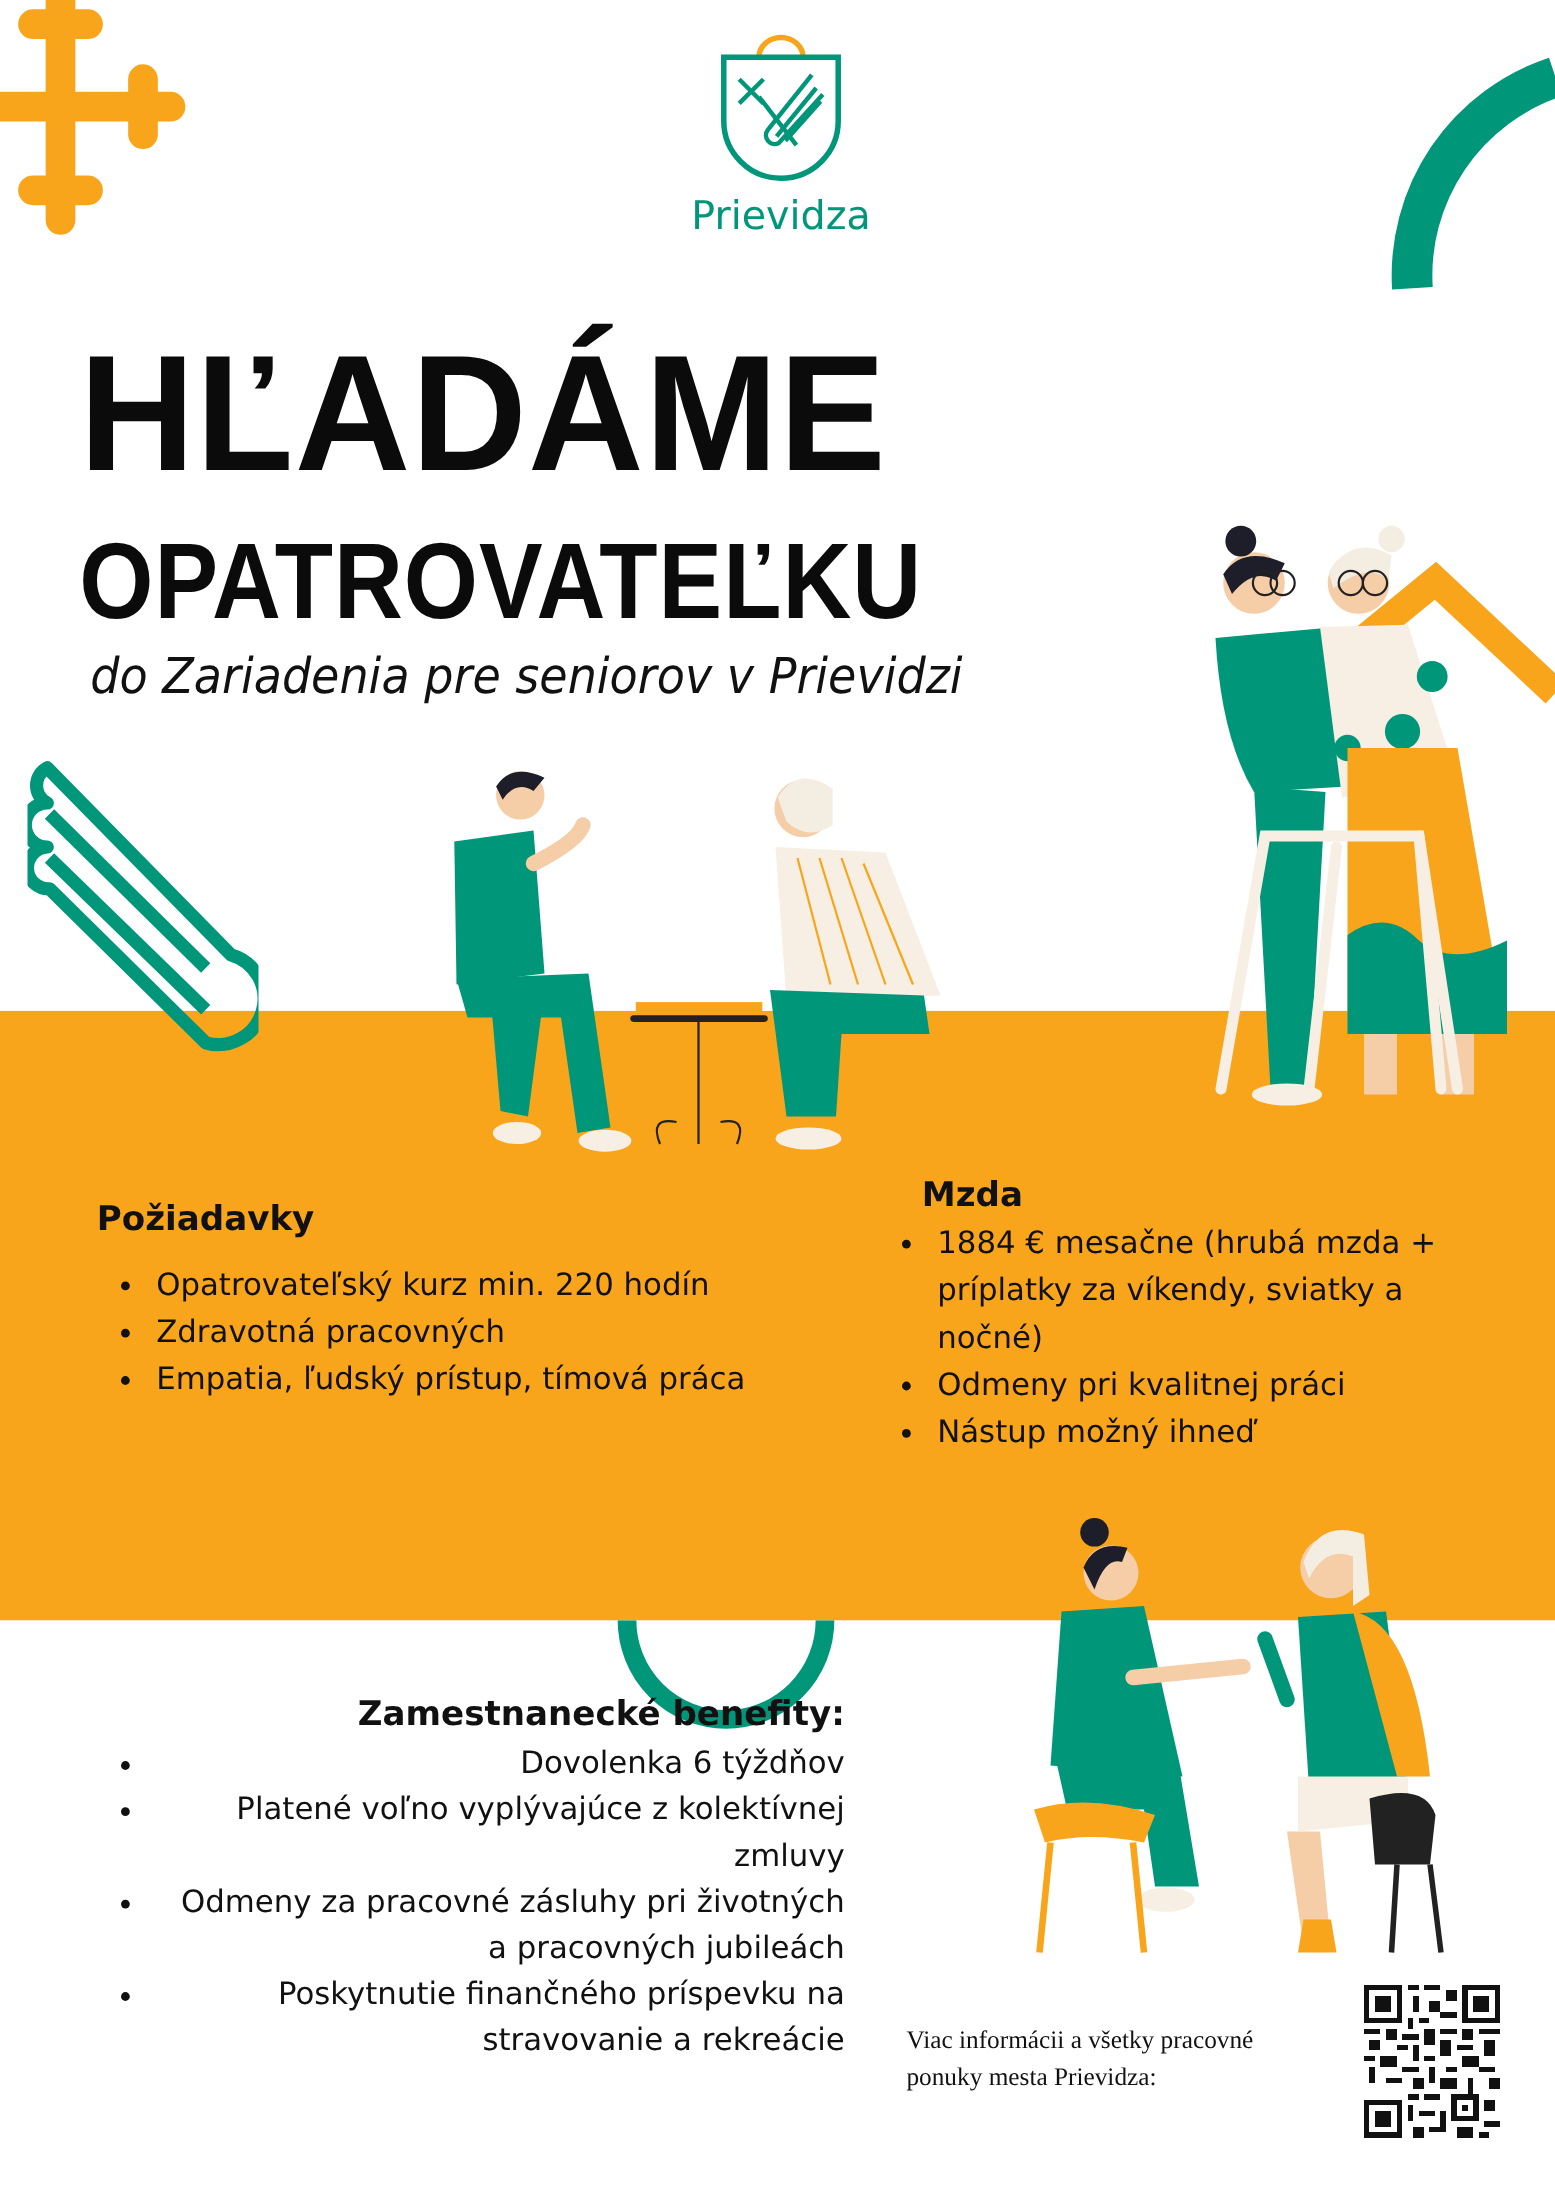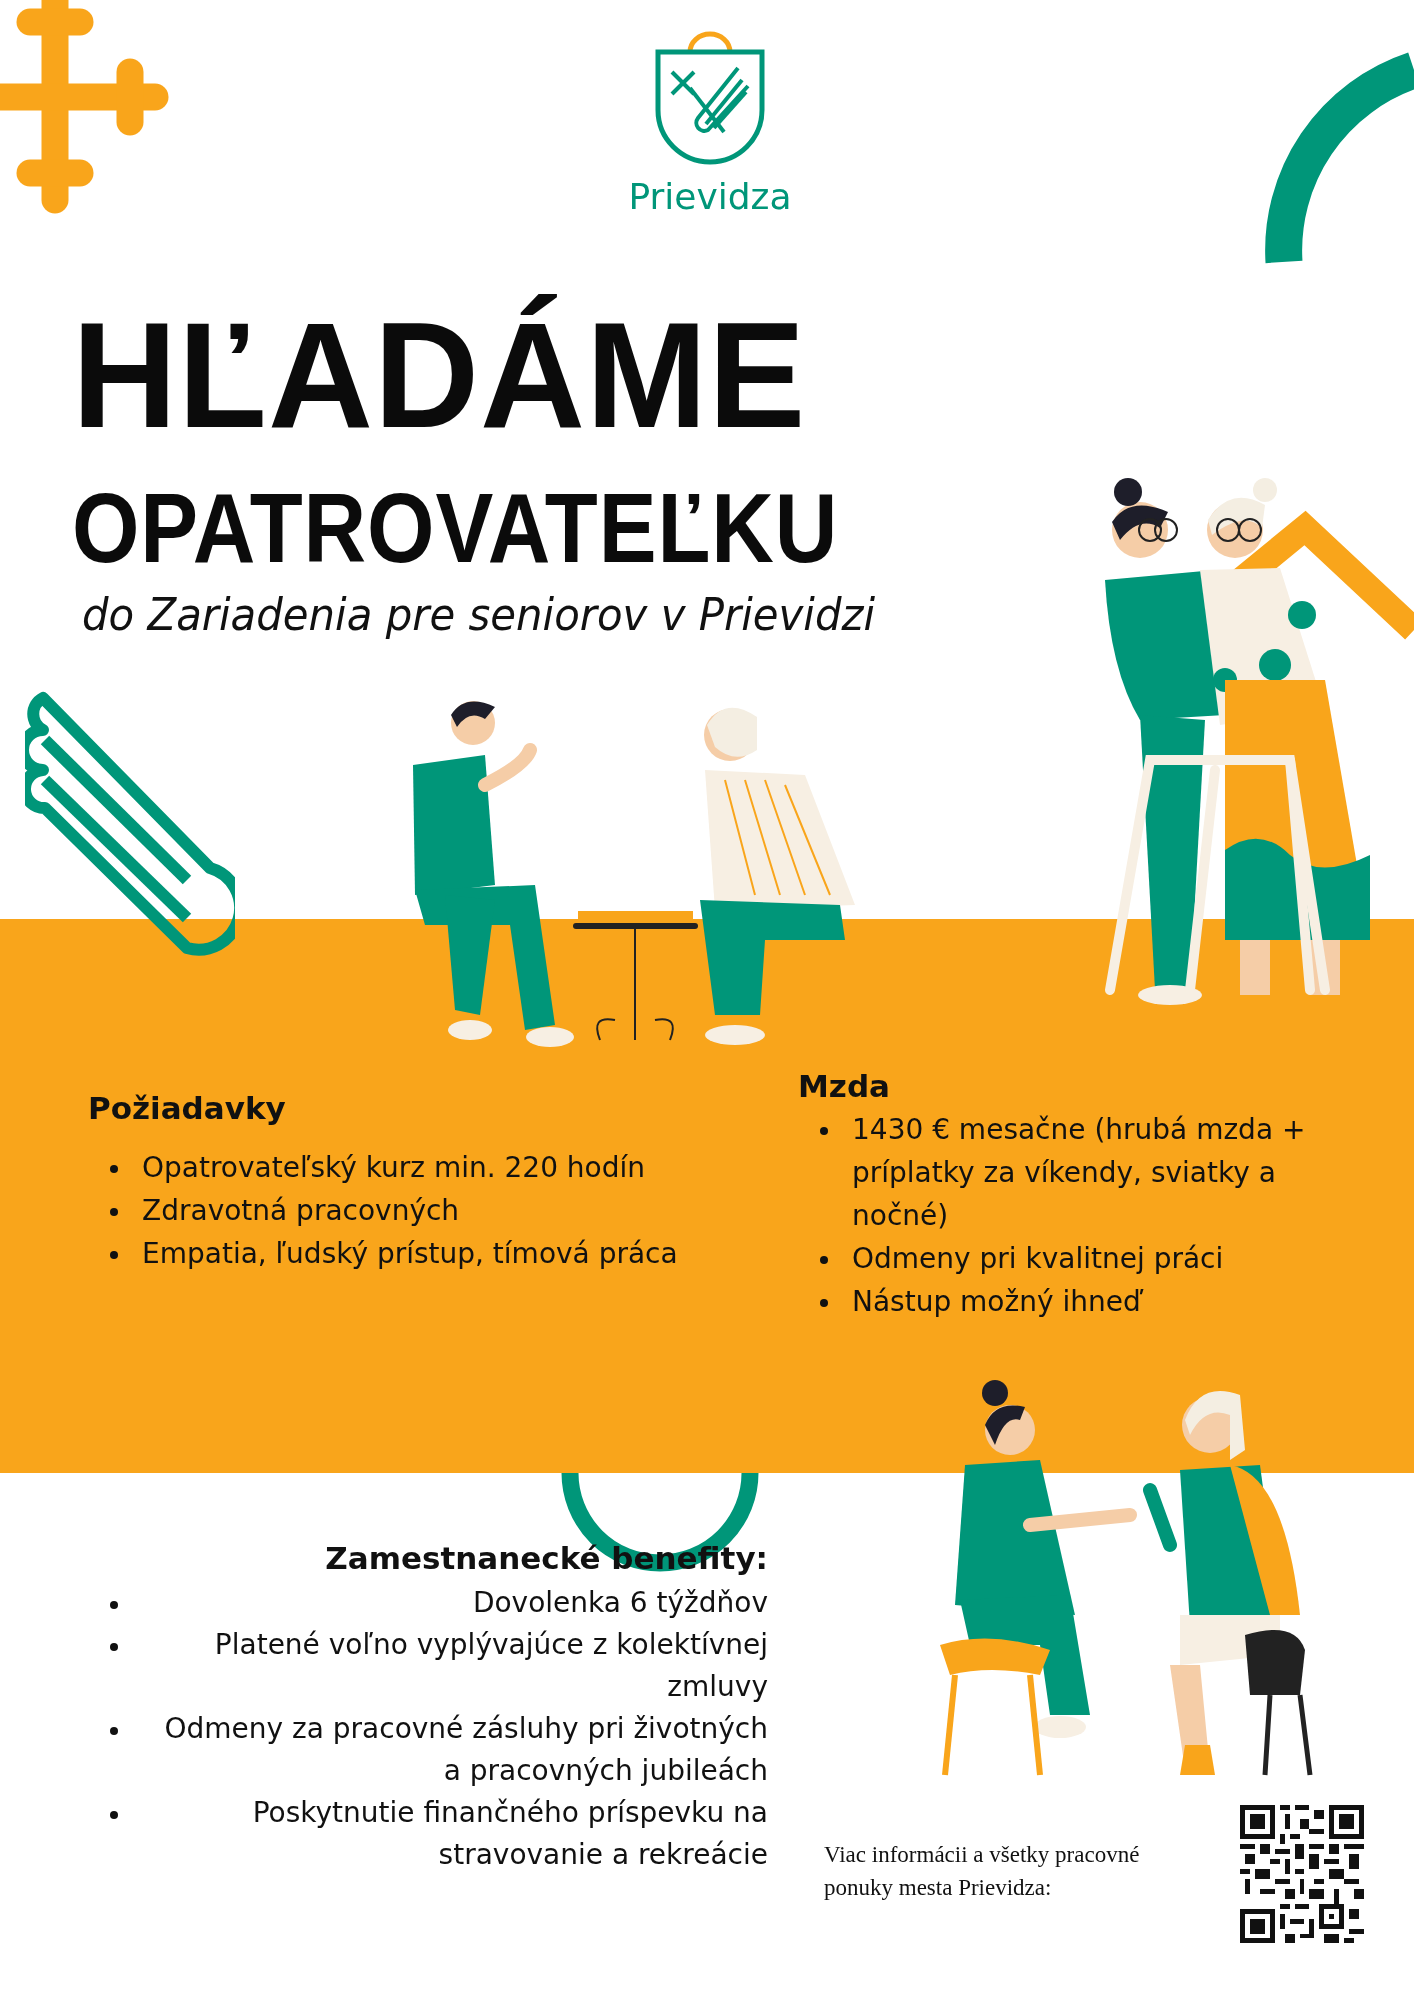--- a/index.html
+++ b/index.html
@@ -11,21 +11,21 @@
   .title2{top:478px;font-size:98px;line-height:100px;transform:scaleX(0.885);}
   .subtitle{left:82px;top:588px;font-size:45px;font-style:italic;font-weight:300;color:#111;font-family:"DejaVu Sans",sans-serif;white-space:nowrap;transform:scaleX(0.93);transform-origin:left top;}
   .logo-text{left:605px;top:176px;width:210px;text-align:center;font-size:36px;color:#009679;font-family:"DejaVu Sans",sans-serif;}
   h2.sec{margin:0;font-size:31px;font-weight:bold;color:#111;font-family:"DejaVu Sans",sans-serif;}
   ul.bul{margin:0;padding:0;list-style:none;}
   ul.bul li{position:relative;padding-left:54px;font-size:28px;line-height:43px;color:#111;font-family:"DejaVu Sans",sans-serif;}
   ul.bul li::before{content:"";position:absolute;left:22px;top:19px;width:8px;height:8px;border-radius:50%;background:#111;}
   .req{left:88px;top:1090px;width:660px;}
   .req h2{margin-bottom:20px;}
   .wage{left:798px;top:1068px;width:520px;}
-  .wage h2{margin-bottom:4px;}
+  .wage h2{margin-bottom:4px;margin-left:40px;}
   .ben{left:88px;top:1540px;width:680px;text-align:right;}
   .ben h2{margin-bottom:6px;}
   .ben ul.bul li{line-height:42px;}
   .qr-text{left:824px;top:1838px;font-size:23px;line-height:33px;color:#111;font-family:Liberation Serif, serif;}
   .qr{left:1240px;top:1804px;width:124px;height:140px;}
 </style>
 </head>
 <body>
 
 <div class="abs band"></div>
@@ -162,21 +162,21 @@
   <ul class="bul">
     <li>Opatrovateľský kurz min. 220 hodín</li>
     <li>Zdravotná pracovných</li>
     <li>Empatia, ľudský prístup, tímová práca</li>
   </ul>
 </div>
 
 <div class="abs wage">
   <h2 class="sec">Mzda</h2>
   <ul class="bul">
-    <li>1430 € mesačne (hrubá mzda + príplatky za víkendy, sviatky a nočné)</li>
+    <li>1884 € mesačne (hrubá mzda + príplatky za víkendy, sviatky a nočné)</li>
     <li>Odmeny pri kvalitnej práci</li>
     <li>Nástup možný ihneď</li>
   </ul>
 </div>
 
 <div class="abs ben">
   <h2 class="sec">Zamestnanecké benefity:</h2>
   <ul class="bul">
     <li>Dovolenka 6 týždňov</li>
     <li>Platené voľno vyplývajúce z kolektívnej zmluvy</li>

